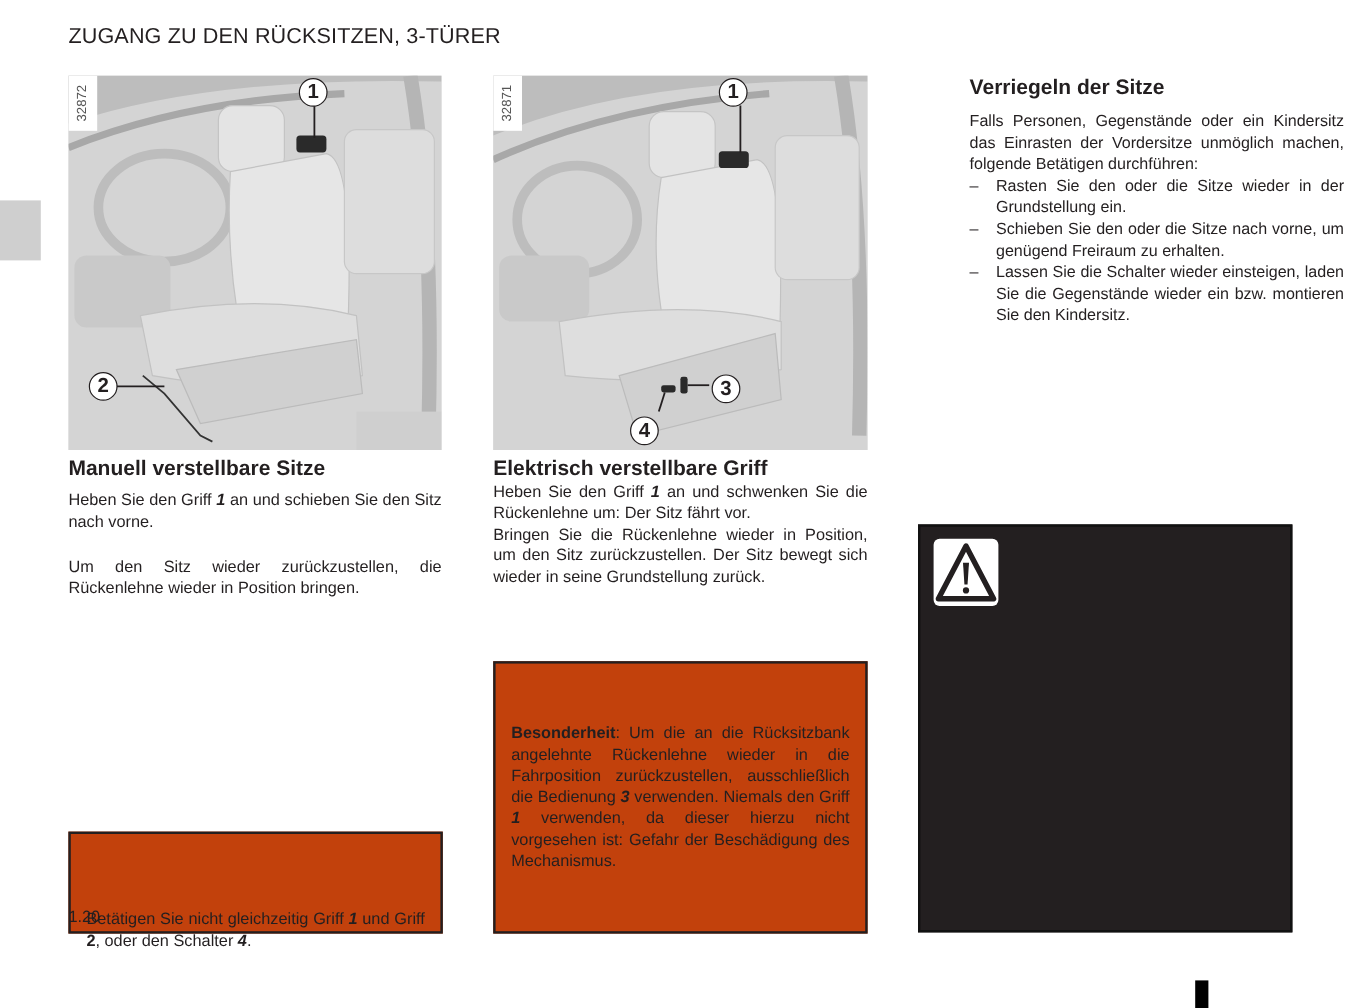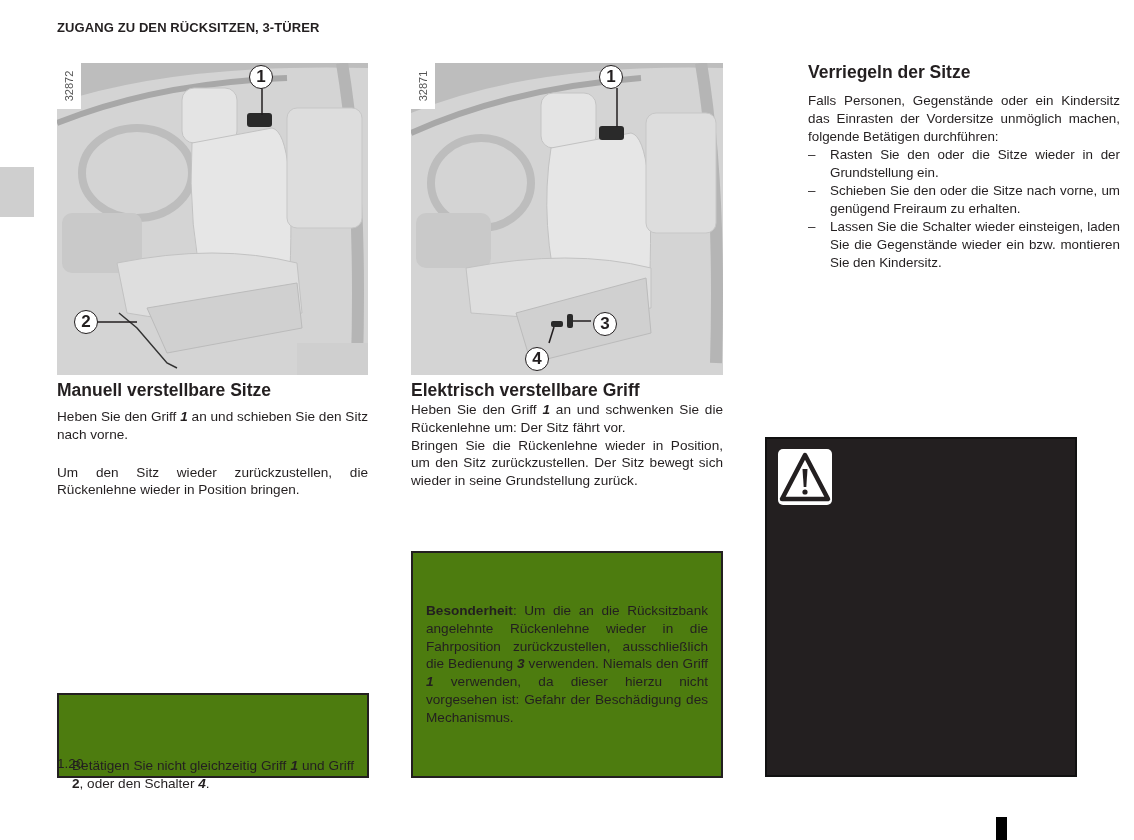--- a/index.html
+++ b/index.html
@@ -1,35 +1,35 @@
 <!DOCTYPE html>
 <html><head>
   <meta charset="utf-8">
   <style>
     html, body { margin: 0; padding: 0; background: #ffffff; }
     body { width: 1134px; height: 840px; position: relative; overflow: hidden;
            font-family: "Liberation Sans", sans-serif; color: #231f20; }
     .abs { position: absolute; }
-    .title { left: 57px; top: 20px; font-size: 13px; font-weight: bold; letter-spacing: 0.1px; white-space: nowrap; }
+    .title { left: 57px; top: 20px; font-size: 18px; font-weight: normal; letter-spacing: 0.1px; white-space: nowrap; }
     .sidetab { left: 0; top: 167px; width: 34px; height: 50px; background: #cfcfcf; }
     .figure { background: #d6d6d6; overflow: hidden; }
     .fig1 { left: 57px; top: 63px; width: 311px; height: 312px; }
     .fig2 { left: 411px; top: 63px; width: 312px; height: 312px; }
     .fig-code { position: absolute; left: 0; top: 0; width: 24px; height: 46px; background: #ffffff; }
     .fig-code span { position: absolute; left: 50%; top: 50%; transform: translate(-50%,-50%) rotate(-90deg);
                      font-size: 11px; color: #555; white-space: nowrap; }
     .callout { position: absolute; width: 22px; height: 22px; border: 1.5px solid #231f20; border-radius: 50%;
                background: #fff; font-weight: bold; font-size: 17px; line-height: 22px; text-align: center; color: #231f20; }
     h2 { margin: 0; font-size: 17.5px; font-weight: bold; }
     p { margin: 0; }
     .body { font-size: 13.6px; line-height: 17.8px; text-align: justify; }
     .col1 { left: 57px; width: 311px; }
     .col2 { left: 411px; width: 312px; }
     .col3 { left: 765px; width: 312px; }
-    .box { border: 2px solid #231f20; box-sizing: border-box; background: #4d7c0f; }
+    .box { border: 2px solid #231f20; box-sizing: border-box; background: #c2410c; }
     .dash-list { list-style: none; margin: 0; padding: 0; }
     .dash-list li { position: relative; padding-left: 22px; }
     .dash-list li::before { content: "–"; position: absolute; left: 0; top: 0; }
     .warn-box { left: 765px; top: 437px; width: 312px; height: 340px; background: #231f20; border: 2px solid #111; box-sizing: border-box; }
     .warn-icon { position: absolute; left: 11px; top: 10px; width: 54px; height: 56px; background: #fff; border-radius: 5px; }
     .page-num { left: 57px; top: 756px; font-size: 13.6px; }
     .marker { left: 996px; top: 817px; width: 11px; height: 23px; background: #000; }
   </style>
 </head>
 <body>

